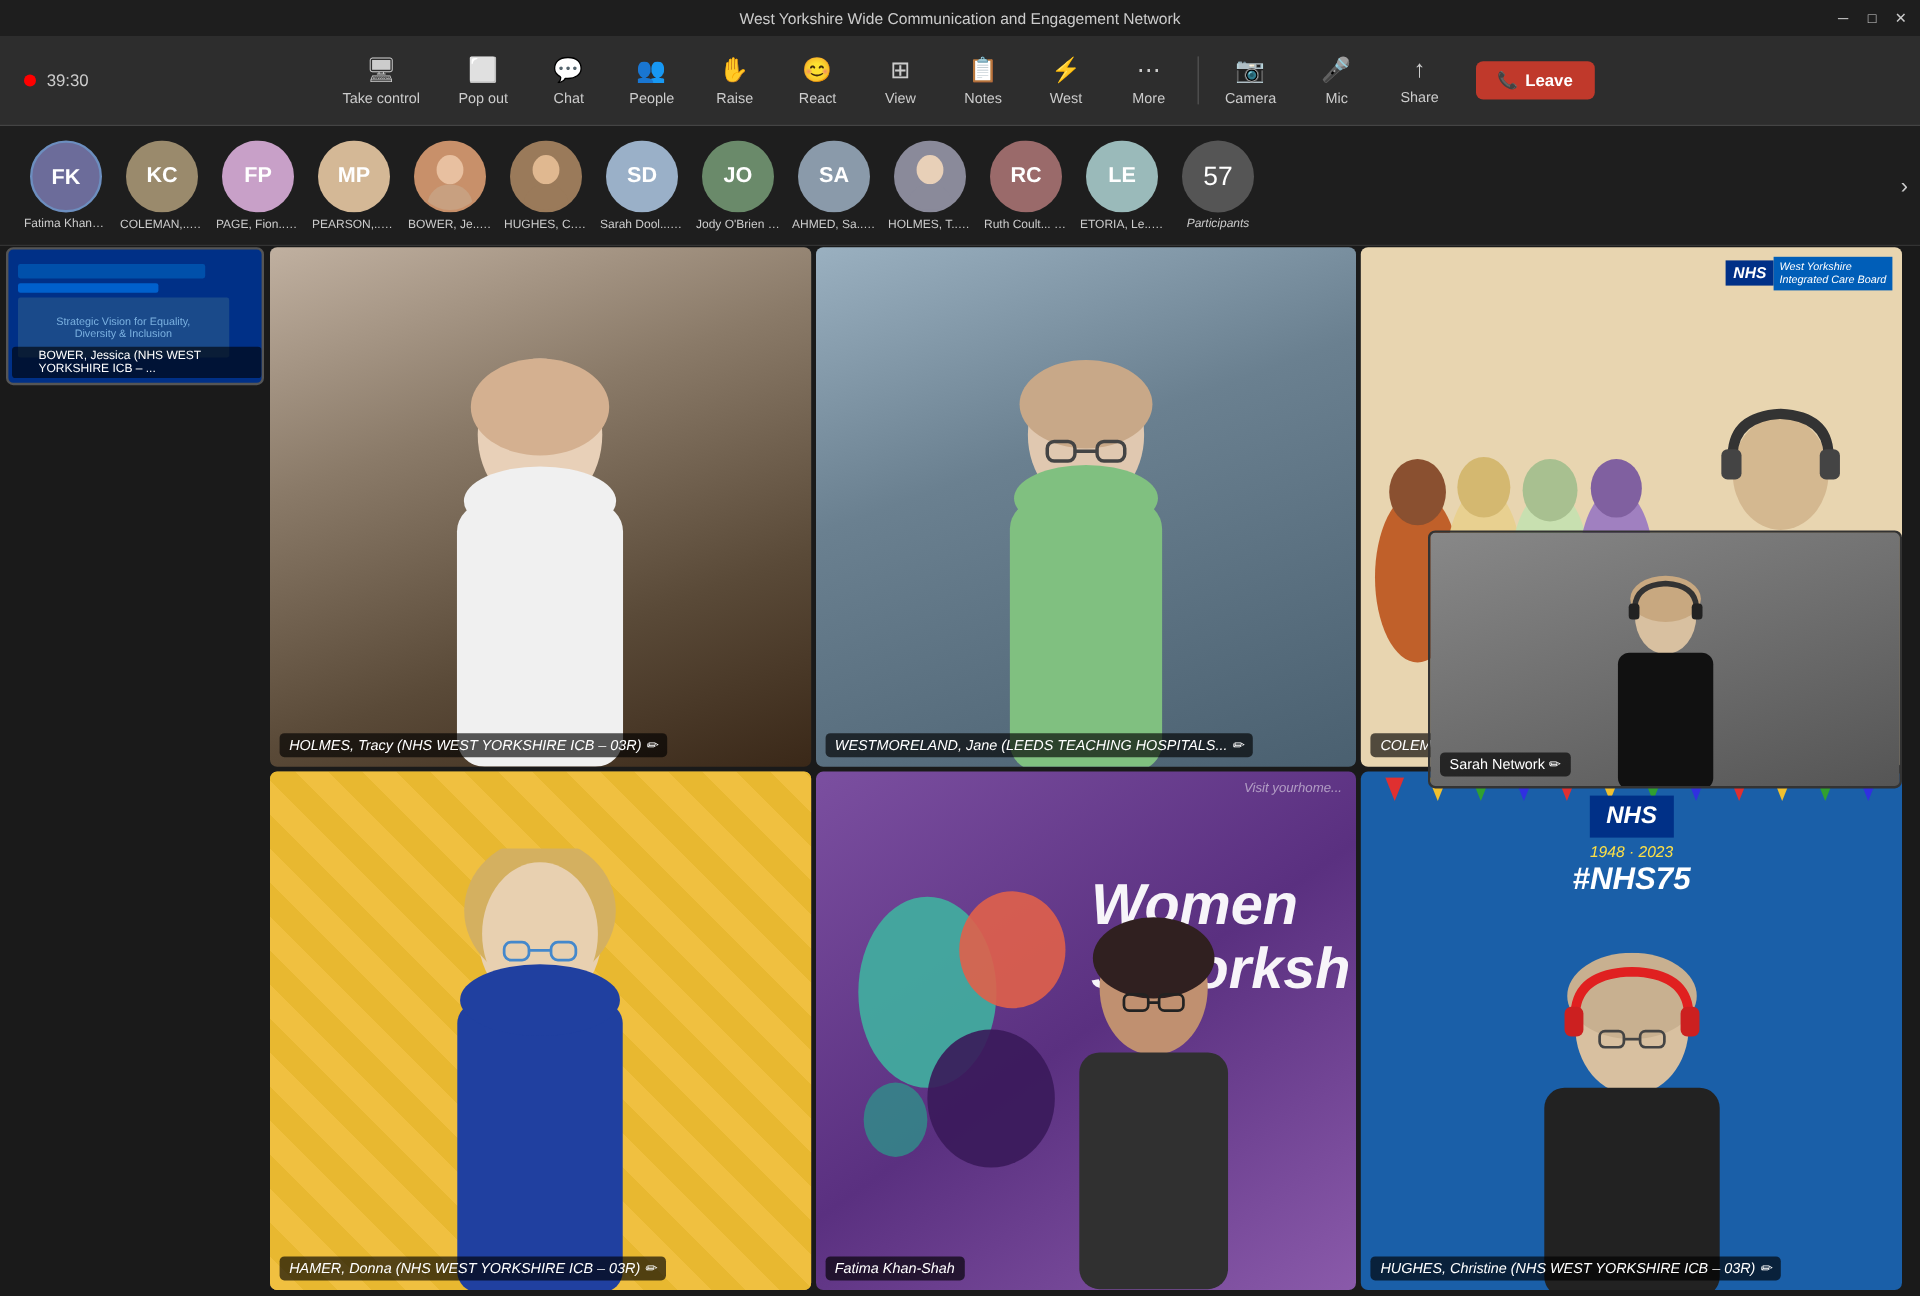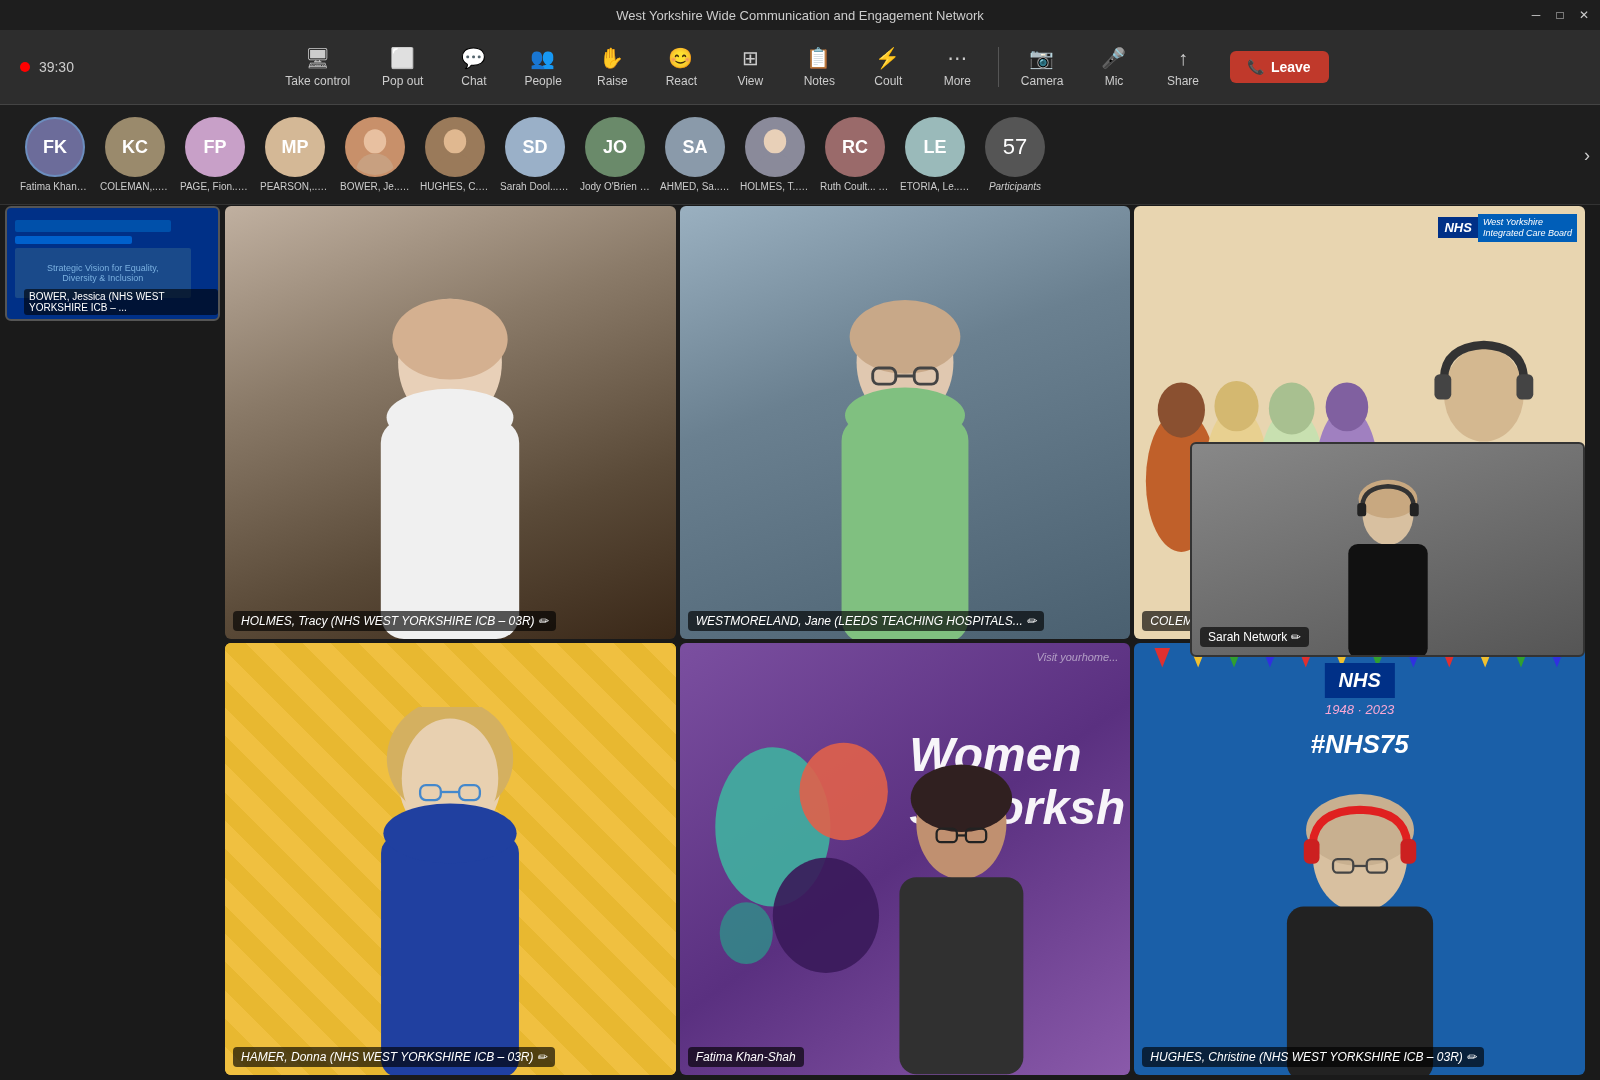--- a/index.html
+++ b/index.html
@@ -155,25 +155,25 @@
       width: 215px;
       height: 115px;
       background: #003087;
       border-radius: 4px;
       overflow: hidden;
       border: 2px solid #555;
     }
     .presenter-mini-label {
       position: absolute;
       bottom: 4px;
-      left: 17px;
+      left: 3px;
       font-size: 10px;
       color: white;
       background: rgba(0,0,0,0.6);
-      padding: 2px 5px;
+      padding: 2px 22px;
       border-radius: 3px;
     }
 
     .video-cell {
       background: #2a2a2a;
       border-radius: 6px;
       overflow: hidden;
       position: relative;
       font-style: italic;
     }
@@ -292,21 +292,21 @@
   <div class="toolbar-btn">
     <span class="icon">⊞</span>
     <span>View</span>
   </div>
   <div class="toolbar-btn">
     <span class="icon">📋</span>
     <span>Notes</span>
   </div>
   <div class="toolbar-btn">
     <span class="icon">⚡</span>
-    <span>Coult</span>
+    <span>West</span>
   </div>
   <div class="toolbar-btn">
     <span class="icon">⋯</span>
     <span>More</span>
   </div>
   <div class="toolbar-separator"></div>
   <div class="toolbar-btn">
     <span class="icon">📷</span>
     <span>Camera</span>
   </div>
@@ -535,21 +535,21 @@
       <div class="flag" style="background:#30a030;"></div>
       <div class="flag" style="background:#3030e0;"></div>
       <div class="flag" style="background:#e03030;"></div>
       <div class="flag" style="background:#f0c030;"></div>
       <div class="flag" style="background:#30a030;"></div>
       <div class="flag" style="background:#3030e0;"></div>
     </div>
 
     <div class="nhs75-content">
       <div style="background:#003087;color:white;font-size:20px;font-weight:bold;padding:6px 14px;display:inline-block;margin-bottom:4px;">NHS</div>
-      <div style="font-size:13px;color:#f9a8d4;margin-bottom:12px;">1948 · 2023</div>
+      <div style="font-size:13px;color:#fde047;margin-bottom:0;">1948 · 2023</div>
       <div style="font-size:26px;font-weight:bold;color:white;">#NHS75</div>
     </div>
 
     <svg style="position:absolute;bottom:0;left:50%;transform:translateX(-50%);width:75%;height:65%;" viewBox="0 0 200 250">
       <ellipse cx="100" cy="55" rx="42" ry="50" fill="#d8c0a0"></ellipse>
       <ellipse cx="100" cy="32" rx="48" ry="32" fill="#c8b090"></ellipse>
       <rect x="35" y="100" width="130" height="155" rx="15" fill="#222"></rect>
 
       <path d="M58 44 Q60 15 100 14 Q140 15 142 44" fill="none" stroke="#e02020" stroke-width="7"></path>
       <rect x="50" y="40" width="14" height="22" rx="5" fill="#cc2020"></rect>

